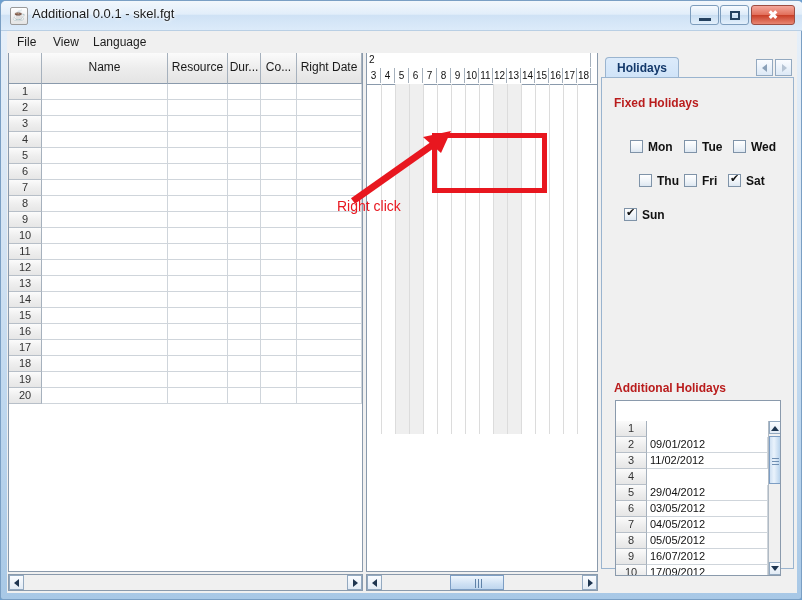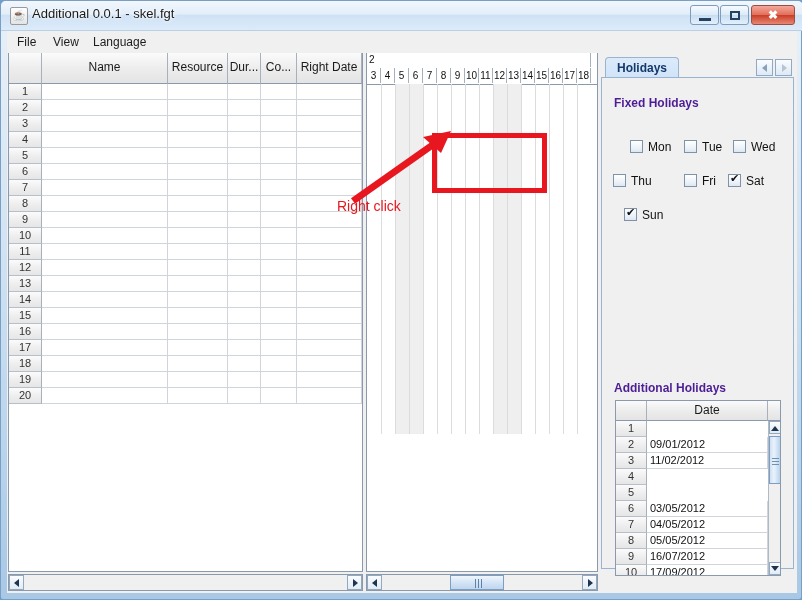--- a/index.html
+++ b/index.html
@@ -164,34 +164,34 @@
     background: linear-gradient(to bottom,#fafcff,#dde9f6);
     border:1px solid #93a9c0; box-sizing:border-box;
   }
   #tab-arrow-left { left:155px; }
   #tab-arrow-right { left:174px; }
   #tabpanel {
     position:absolute; left:0; top:24px; width:193px; height:492px;
     background:#f0f0f0; border:1px solid #9ab4cf; box-sizing:border-box;
   }
   .section-label {
-    position:absolute; font-size:12px; font-weight:bold; color:#4c1d95;
+    position:absolute; font-size:12px; font-weight:bold; color:#b91c1c;
   }
   .cbwrap { position:absolute; font-size:12px; color:#111; white-space:nowrap; }
   .cbox {
     display:inline-block; width:13px; height:13px; vertical-align:-2px;
     background: linear-gradient(to bottom,#ffffff 0%,#eef3f8 60%,#dde7f1 100%);
     border:1px solid #7f93a8; box-sizing:border-box; position:relative;
     margin-right:5px;
   }
   .cbox.checked::after {
     content:"\2714"; position:absolute; left:1px; top:-3px;
     font-size:11px; color:#111; line-height:13px;
   }
-  .cblabel { font-weight:normal; font-size:12px; }
+  .cblabel { font-weight:bold; font-size:12px; }
 
   
   #addl-table {
     position:absolute; left:13px; top:322px; width:166px; height:176px;
     border:1px solid #8a9aac; box-sizing:border-box; background:#fff;
     overflow:hidden;
   }
   #addl-hdr { position:absolute; left:0; top:0; height:20px; width:164px; }
   #addl-hdr .ah {
     position:absolute; top:0; height:20px; line-height:19px; box-sizing:border-box;
@@ -543,51 +543,47 @@
         </div>
       </div>
 
       <div id="tabpanel">
         <div class="section-label" style="left:12px; top:18px;">Fixed Holidays</div>
 
         <div id="fixed-holidays">
             <div class="cbwrap" style="left: 28px; top: 62px;"><span class="cbox"></span><span class="cblabel">Mon</span></div>
             <div class="cbwrap" style="left: 82px; top: 62px;"><span class="cbox"></span><span class="cblabel">Tue</span></div>
             <div class="cbwrap" style="left: 131px; top: 62px;"><span class="cbox"></span><span class="cblabel">Wed</span></div>
-            <div class="cbwrap" style="left: 11px; top: 96px;"><span class="cbox"></span><span class="cblabel">Thu</span></div>
+            <div class="cbwrap" style="left: 37px; top: 96px;"><span class="cbox"></span><span class="cblabel">Thu</span></div>
             <div class="cbwrap" style="left: 82px; top: 96px;"><span class="cbox"></span><span class="cblabel">Fri</span></div>
             <div class="cbwrap" style="left: 126px; top: 96px;"><span class="cbox checked"></span><span class="cblabel">Sat</span></div>
             <div class="cbwrap" style="left: 22px; top: 130px;"><span class="cbox checked"></span><span class="cblabel">Sun</span></div>
           </div>
 
         <div class="section-label" style="left:12px; top:303px;">Additional Holidays</div>
 
         <div id="addl-table">
-          <div id="addl-hdr">
-            <div class="ah" style="left:0; width:31px;"></div>
-            <div class="ah" style="left:31px; width:121px;">Date</div>
-            <div class="ah" style="left:152px; width:12px; border-right:0;"></div>
-          </div>
           <div id="addl-rows">
               <div class="ahrow" style="top: 20px;">
                 <div class="ahnum">1</div>
               </div>
               <div class="ahrow" style="top: 36px;">
                 <div class="ahnum">2</div>
                 <div class="ahdate">09/01/2012</div>
               </div>
               <div class="ahrow" style="top: 52px;">
                 <div class="ahnum">3</div>
                 <div class="ahdate">11/02/2012</div>
               </div>
               <div class="ahrow" style="top: 68px;">
                 <div class="ahnum">4</div>
               </div>
               <div class="ahrow" style="top: 84px;">
                 <div class="ahnum">5</div>
+                <div class="ahdate">29/04/2012</div>
               </div>
               <div class="ahrow" style="top: 100px;">
                 <div class="ahnum">6</div>
                 <div class="ahdate">03/05/2012</div>
               </div>
               <div class="ahrow" style="top: 116px;">
                 <div class="ahnum">7</div>
                 <div class="ahdate">04/05/2012</div>
               </div>
               <div class="ahrow" style="top: 132px;">

